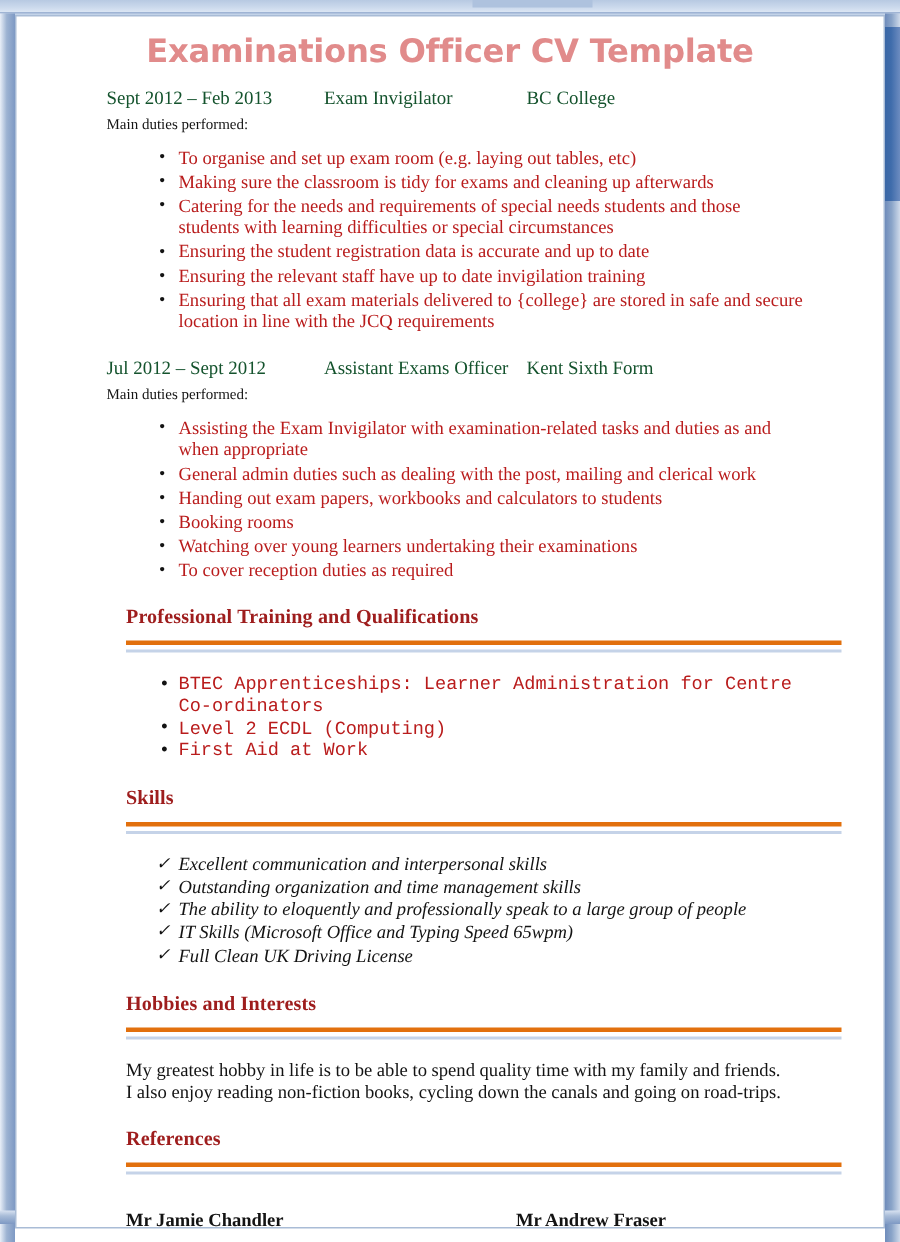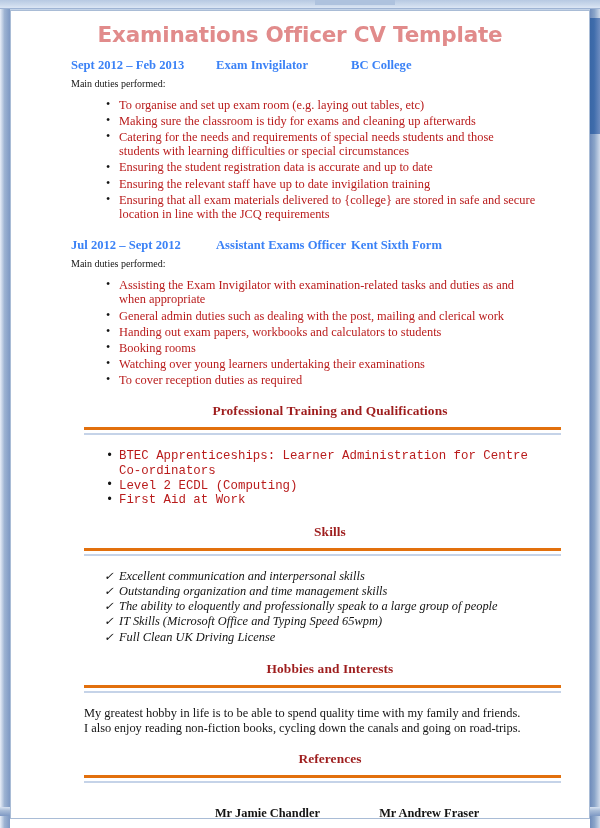--- a/index.html
+++ b/index.html
@@ -89,23 +89,23 @@
     color: #e18b8b;
     text-align: center;
     letter-spacing: -0.2px;
     margin: 13px 0 0 0;
     line-height: 1.05;
   }
 
   
   .job-row {
     position: relative;
-    font-weight: bold;
+    font-weight: normal;
     font-size: 12.6px;
-    color: #3b82f6;
+    color: #14532d;
     height: 17px;
     margin-top: 11px;
   }
   .job-row .c1 { position: absolute; left: 47px; top: 0; white-space: nowrap; }
   .job-row .c2 { position: absolute; left: 192px; top: 0; white-space: nowrap; }
   .job-row .c3 { position: absolute; left: 327px; top: 0; white-space: nowrap; }
 
   .duties-label {
     font-size: 10px;
     color: #141414;
@@ -161,21 +161,20 @@
   }
 
   
   .section-head {
     font-family: "Liberation Serif", "DejaVu Serif", serif;
     font-weight: bold;
     font-size: 13.4px;
     color: #9e1d1d;
     margin: 16px 0 0 60px;
     letter-spacing: 0.1px;
-    text-align: center;
   }
   .rule-wrap { margin: 8px 0 0 0; position: relative; height: 9px; }
   .rule-orange {
     position: absolute; left: 60px; right: 15px; top: 0;
     height: 3px;
     background: #e2700d;
   }
   .rule-blue {
     position: absolute; left: 60px; right: 15px; top: 6px;
     height: 2px;
@@ -193,21 +192,21 @@
 
   
   .refs {
     position: relative;
     margin: 22px 0 0 0;
     height: 78px;
   }
   .ref-col { position: absolute; top: 0; font-size: 12.4px; line-height: 14.6px; color: #131313; }
   .ref-col.left  { left: 60px; }
   .ref-col.right { left: 320px; }
-  .ref-name { font-weight: bold; text-align: right; }
+  .ref-name { font-weight: bold; }
 </style>
 </head>
 <body>
 
 <div id="viewer">
 
   <div id="chrome-top">
     <div id="chrome-top-tab"></div>
   </div>
   <div id="rail-left"></div>

